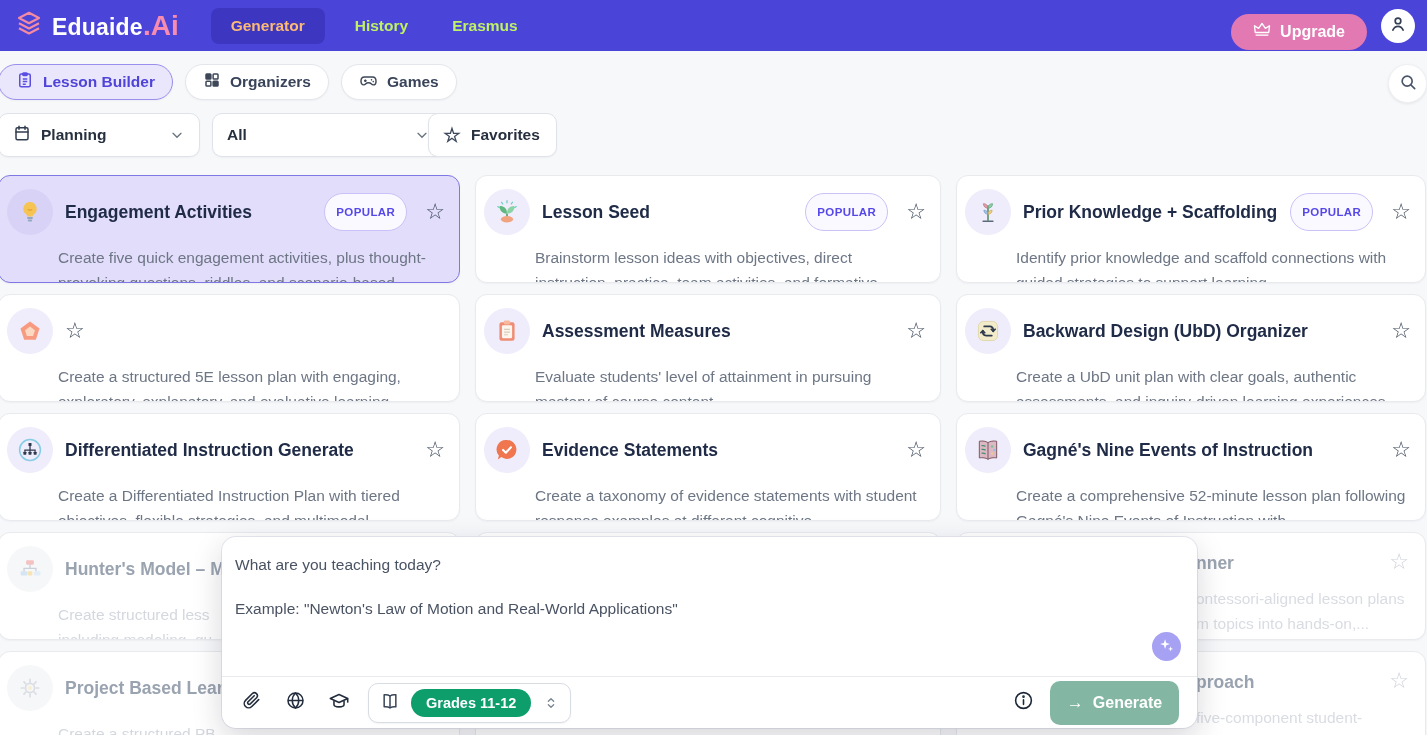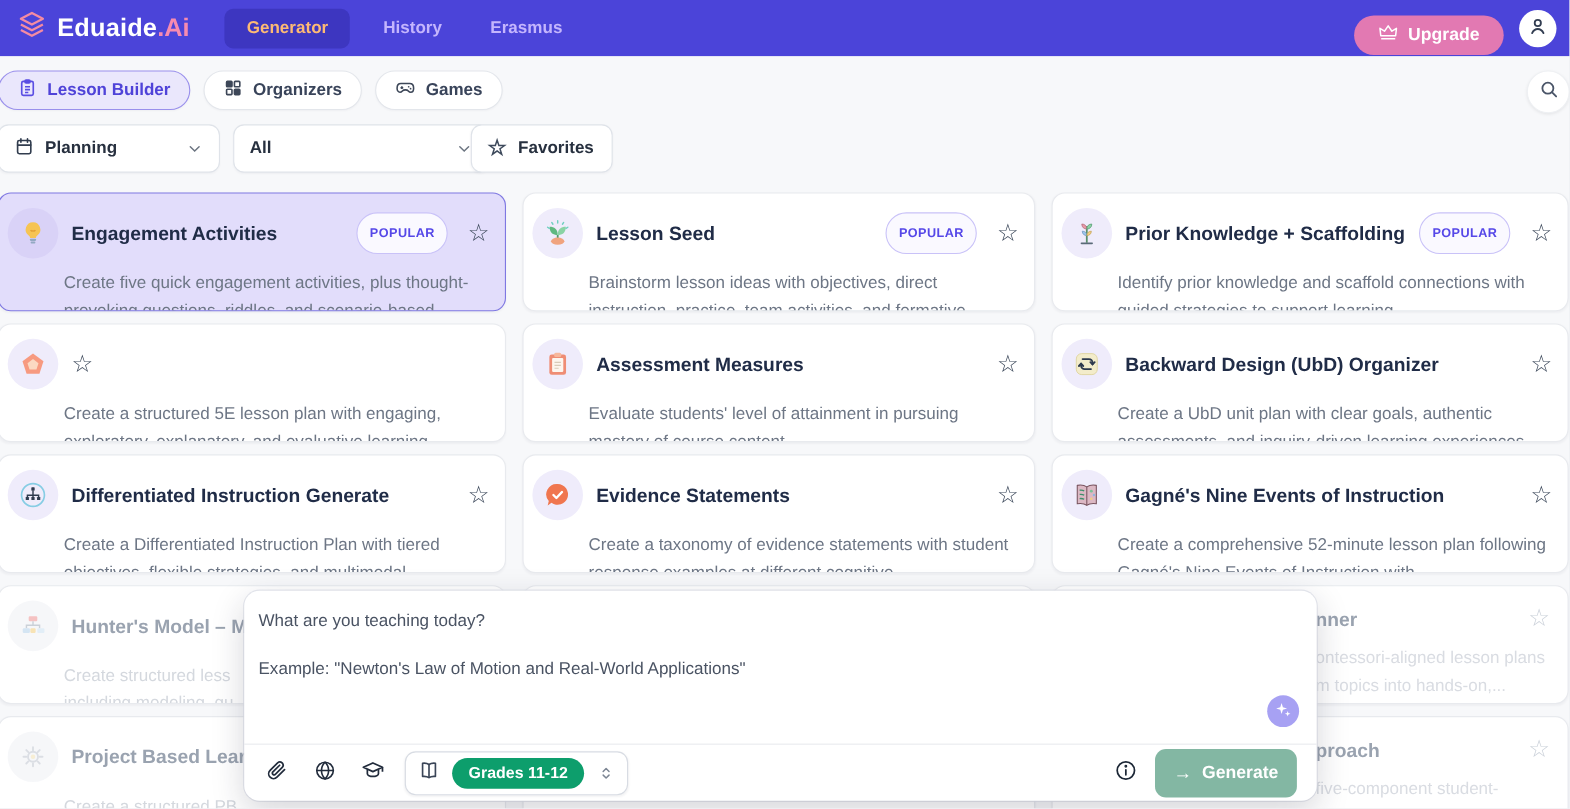--- a/index.html
+++ b/index.html
@@ -8,24 +8,24 @@
     position:relative; width:1427px; height:735px; overflow:hidden;
     background:#f7f8fa; font-family:"Liberation Sans", sans-serif;
   }
   
   .topbar {
     position:absolute; top:0; left:0; width:1427px; height:51px;
     background:#4b44d9; display:flex; align-items:center;
   }
   .brand { display:flex; align-items:center; gap:8px; margin-left:14px; }
   .brand-name { font-size:23px; font-weight:800; color:#fff; letter-spacing:.2px; }
-  .brand-suffix { font-size:23px; font-weight:800; color:#f78bb0; }
+  .brand-suffix { font-size:28px; font-weight:800; color:#f78bb0; }
   .topnav { display:flex; align-items:center; margin-left:32px; gap:16px; }
   .topnav-item {
-    color:#c4b5fd; font-size:15.5px; font-weight:600; padding:9px 14px;
+    color:#bef264; font-size:15.5px; font-weight:600; padding:9px 14px;
     border-radius:8px; cursor:pointer; white-space:nowrap;
   }
   .topnav-item.active { background:#3d36c0; color:#fdba74; padding:9px 20px; }
   .top-right { margin-left:auto; display:flex; align-items:center; gap:14px; margin-right:12px; }
   .upgrade-btn {
     display:flex; align-items:center; gap:9px; background:#e279b2; color:#fff;
     font-size:16px; font-weight:600; height:36px; padding:0 22px;
     border-radius:18px; border:none; cursor:pointer;margin-top:12px;
   }
   .avatar-btn {

